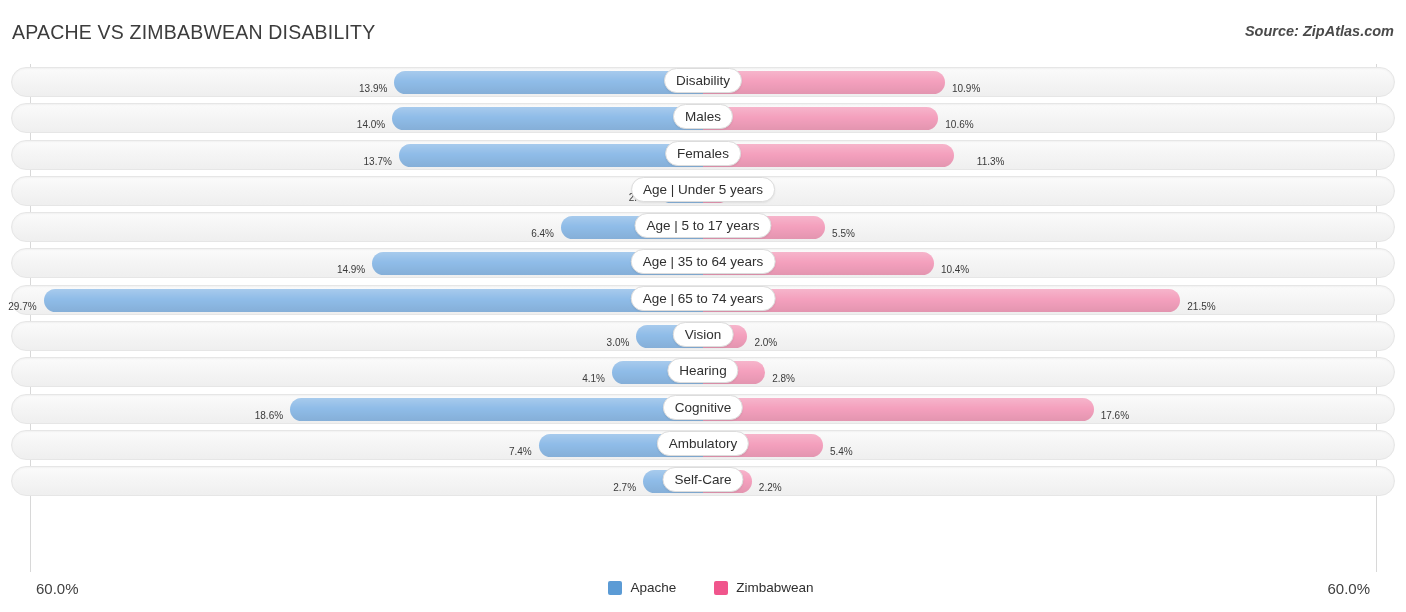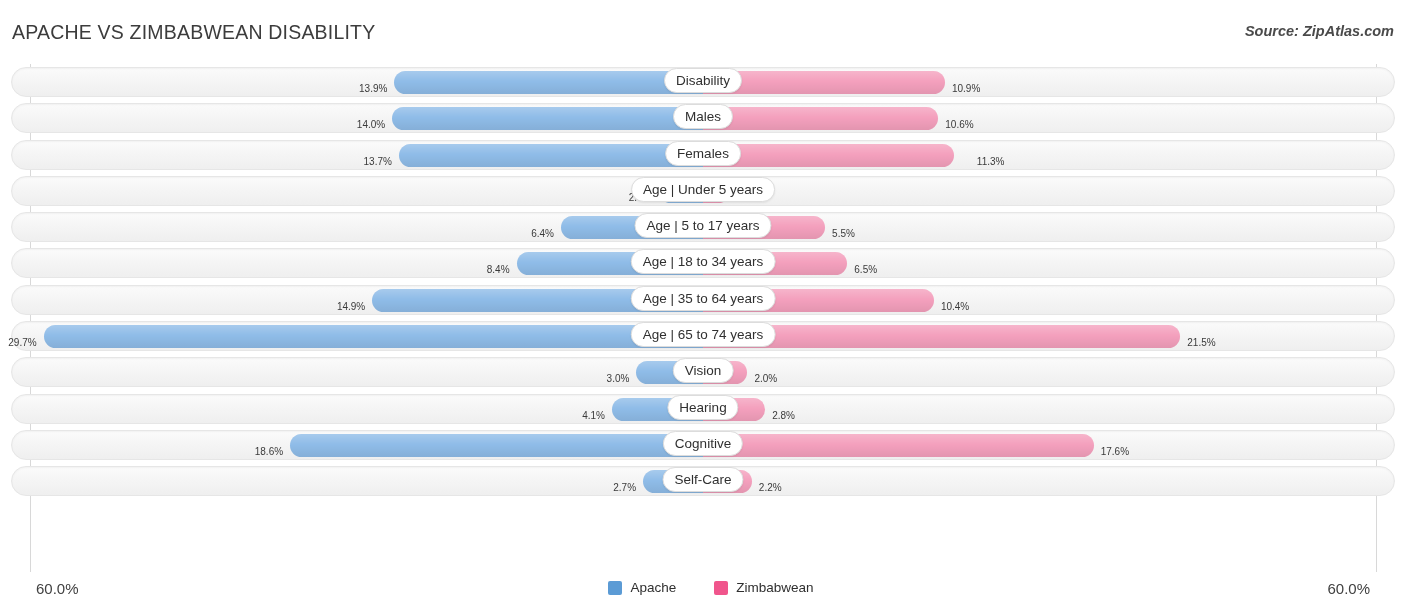--- a/index.html
+++ b/index.html
@@ -241,32 +241,20 @@
           </div>
           <div class="bar right" style="left: 703px; width: 122.1px; background: rgb(244, 160, 189);">
             <span class="bar-shade"></span>
           </div>
           <div class="val" style="right: 852.08px;">6.4%</div>
           <div class="val" style="left: 832.1px;">5.5%</div>
           <div class="pill" style="left: 703px;">Age | 5 to 17 years</div>
         </div>
         <div class="row">
           <div class="track"></div>
-          <div class="bar left" style="left: 516.52px; width: 186.48px; background: rgb(143, 188, 232);">
-            <span class="bar-shade"></span>
-          </div>
-          <div class="bar right" style="left: 703px; width: 144.3px; background: rgb(244, 160, 189);">
-            <span class="bar-shade"></span>
-          </div>
-          <div class="val" style="right: 896.48px;">8.4%</div>
-          <div class="val" style="left: 854.3px;">6.5%</div>
-          <div class="pill" style="left: 703px;">Age | 18 to 34 years</div>
-        </div>
-        <div class="row">
-          <div class="track"></div>
           <div class="bar left" style="left: 372.22px; width: 330.78px; background: rgb(143, 188, 232);">
             <span class="bar-shade"></span>
           </div>
           <div class="bar right" style="left: 703px; width: 230.88px; background: rgb(244, 160, 189);">
             <span class="bar-shade"></span>
           </div>
           <div class="val" style="right: 1040.78px;">14.9%</div>
           <div class="val" style="left: 940.88px;">10.4%</div>
           <div class="pill" style="left: 703px;">Age | 35 to 64 years</div>
         </div>
@@ -310,20 +298,32 @@
           <div class="track"></div>
           <div class="bar left" style="left: 290.08px; width: 412.92px; background: rgb(143, 188, 232);">
             <span class="bar-shade"></span>
           </div>
           <div class="bar right" style="left: 703px; width: 390.72px; background: rgb(244, 160, 189);">
             <span class="bar-shade"></span>
           </div>
           <div class="val" style="right: 1122.92px;">18.6%</div>
           <div class="val" style="left: 1100.72px;">17.6%</div>
           <div class="pill" style="left: 703px;">Cognitive</div>
+        </div>
+        <div class="row">
+          <div class="track"></div>
+          <div class="bar left" style="left: 538.72px; width: 164.28px; background: rgb(143, 188, 232);">
+            <span class="bar-shade"></span>
+          </div>
+          <div class="bar right" style="left: 703px; width: 119.88px; background: rgb(244, 160, 189);">
+            <span class="bar-shade"></span>
+          </div>
+          <div class="val" style="right: 874.28px;">7.4%</div>
+          <div class="val" style="left: 829.88px;">5.4%</div>
+          <div class="pill" style="left: 703px;">Ambulatory</div>
         </div>
         <div class="row">
           <div class="track"></div>
           <div class="bar left" style="left: 643.06px; width: 59.94px; background: rgb(143, 188, 232);">
             <span class="bar-shade"></span>
           </div>
           <div class="bar right" style="left: 703px; width: 48.84px; background: rgb(244, 160, 189);">
             <span class="bar-shade"></span>
           </div>
           <div class="val" style="right: 769.94px;">2.7%</div>

